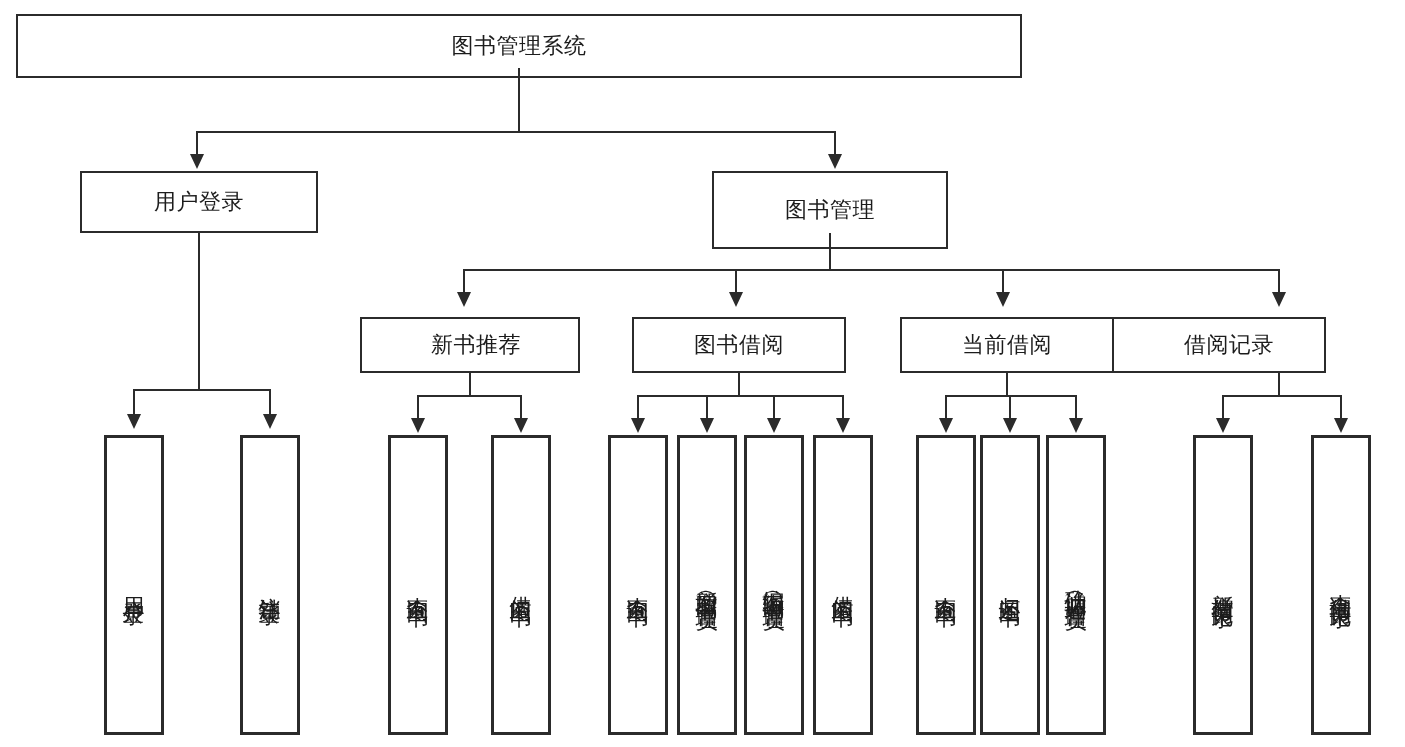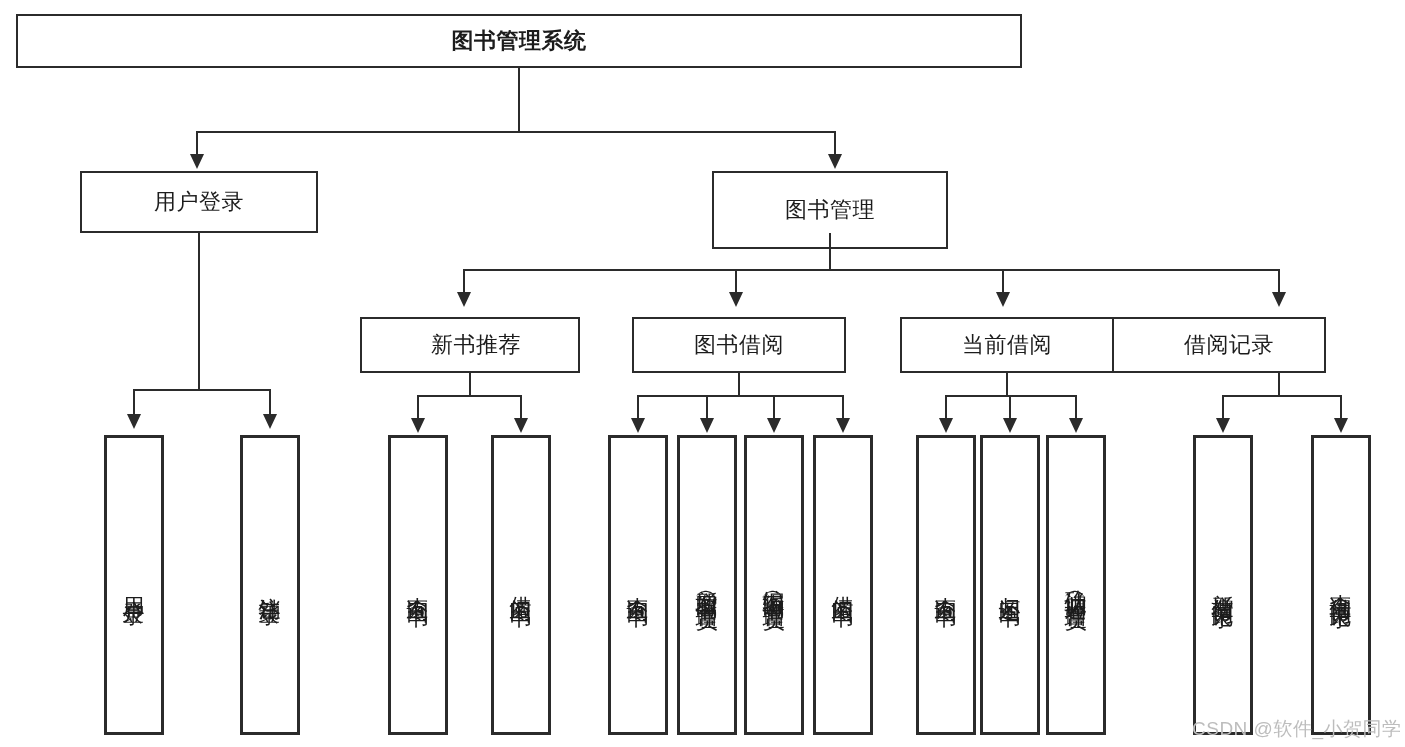--- a/index.html
+++ b/index.html
@@ -69,21 +69,21 @@
     letter-spacing: 0.5px;
     white-space: nowrap;
     user-select: none;
   }
 </style>
 </head>
 <body>
 
 <div id="canvas">
 
-  <div class="node root" style="left:16px; top:14px; width:1006px; height:54px;font-weight:bold;">
+  <div class="node root" style="left:16px; top:14px; width:1006px; height:64px;">
     <span class="label">图书管理系统</span>
   </div>
 
   <div class="conn v" style="left:518px; top:68px; width:2px; height:64px;"></div>
   <div class="conn h" style="left:196px; top:131px; width:640px; height:2px;"></div>
   <div class="conn v" style="left:196px; top:131px; width:2px; height:25px;"></div>
   <div class="conn v" style="left:834px; top:131px; width:2px; height:25px;"></div>
   <div class="arrow" style="left:190px; top:154px;"></div>
   <div class="arrow" style="left:828px; top:154px;"></div>
 
@@ -197,15 +197,14 @@
     <span class="label">确认归还（管理员）</span>
   </div>
 
   <div class="node vertical" style="left:1193px; top:435px; width:60px; height:300px;">
     <span class="label">新增借阅记录</span>
   </div>
   <div class="node vertical" style="left:1311px; top:435px; width:60px; height:300px;">
     <span class="label">查询借阅记录</span>
   </div>
 
-  <div class="watermark" style="left:1192px; top:716px;">CSDN @软件_小贺同学</div>
 
 </div>
 
 </body></html>

